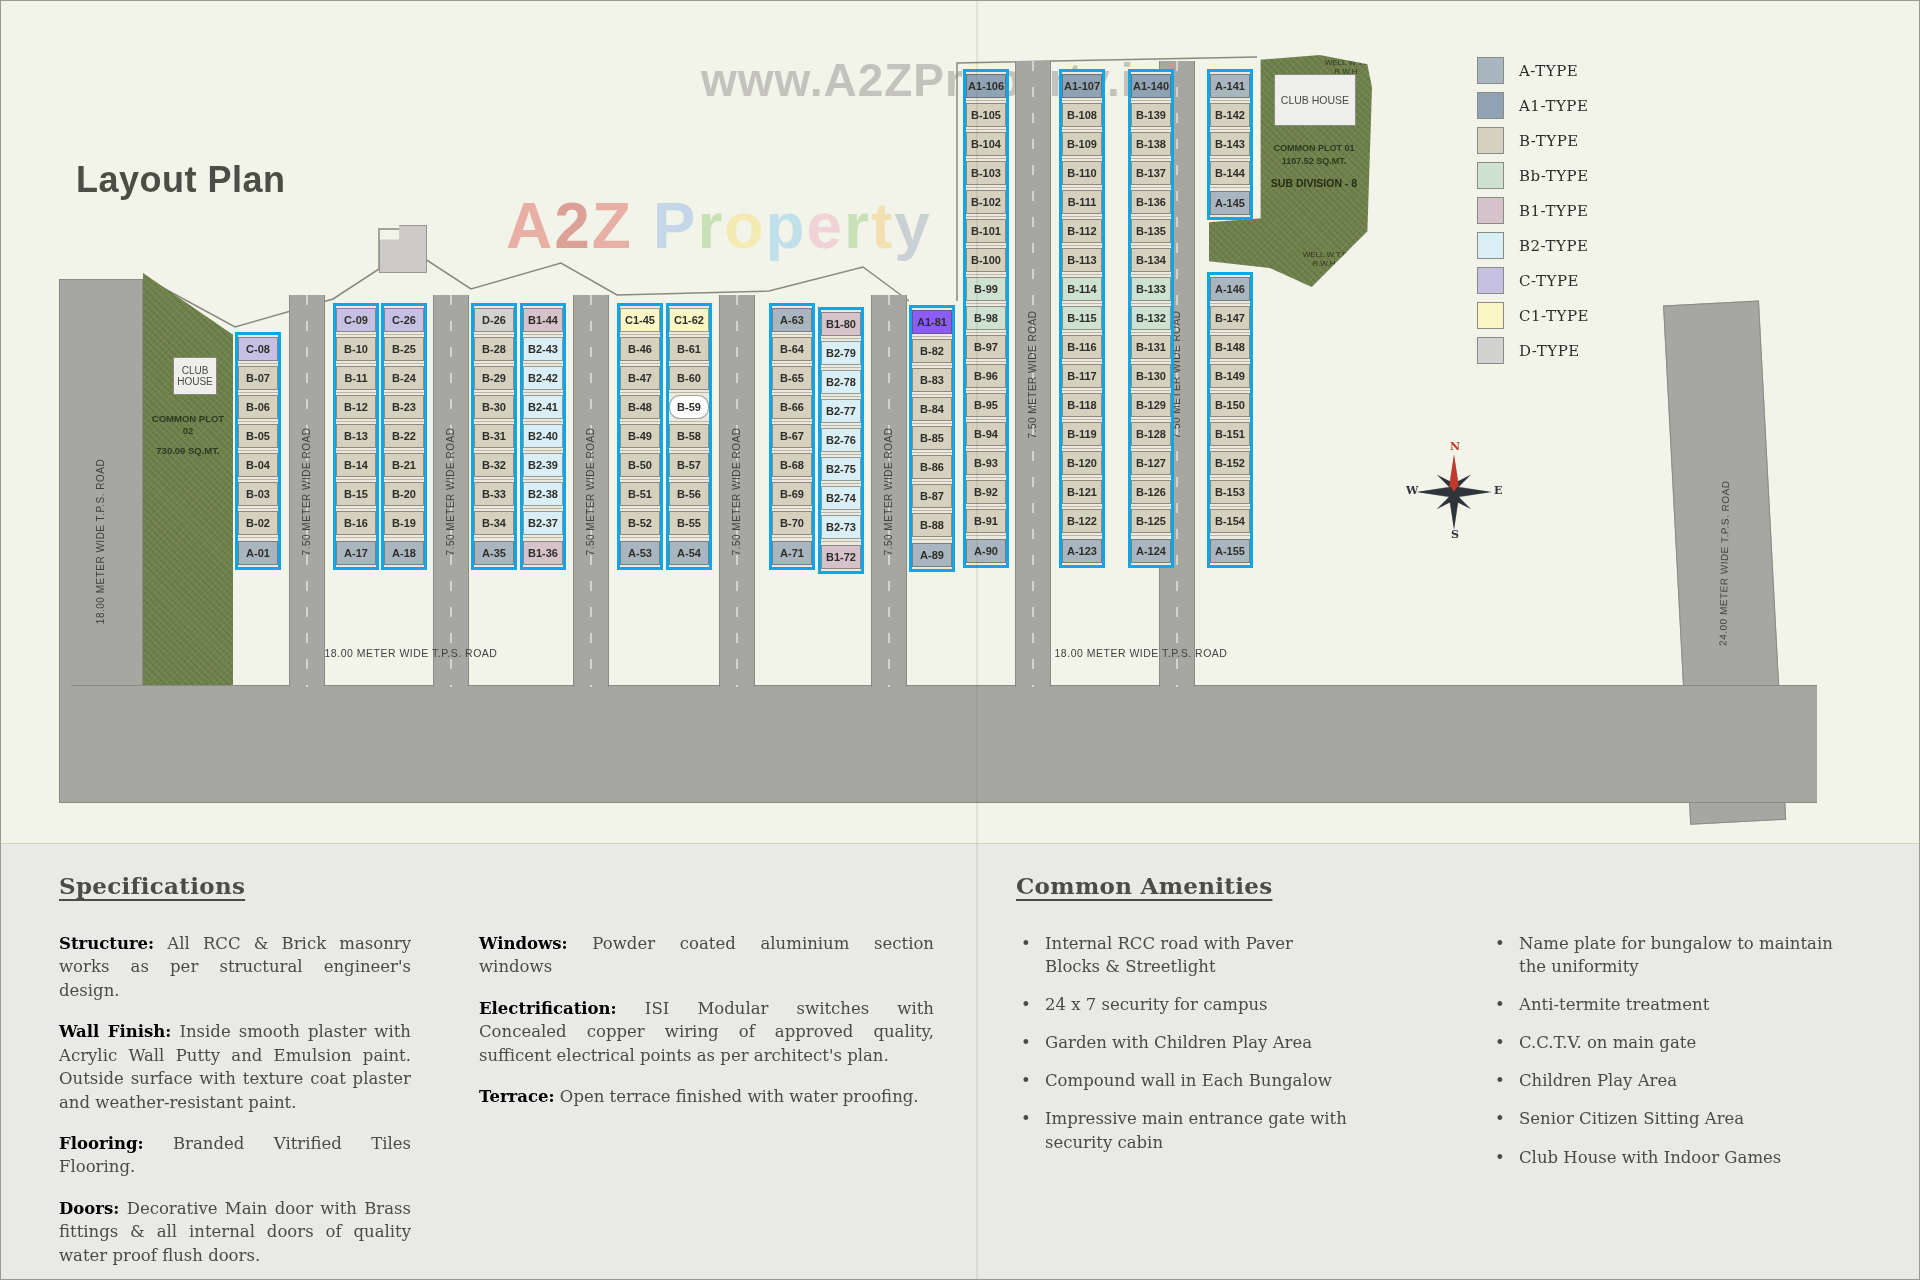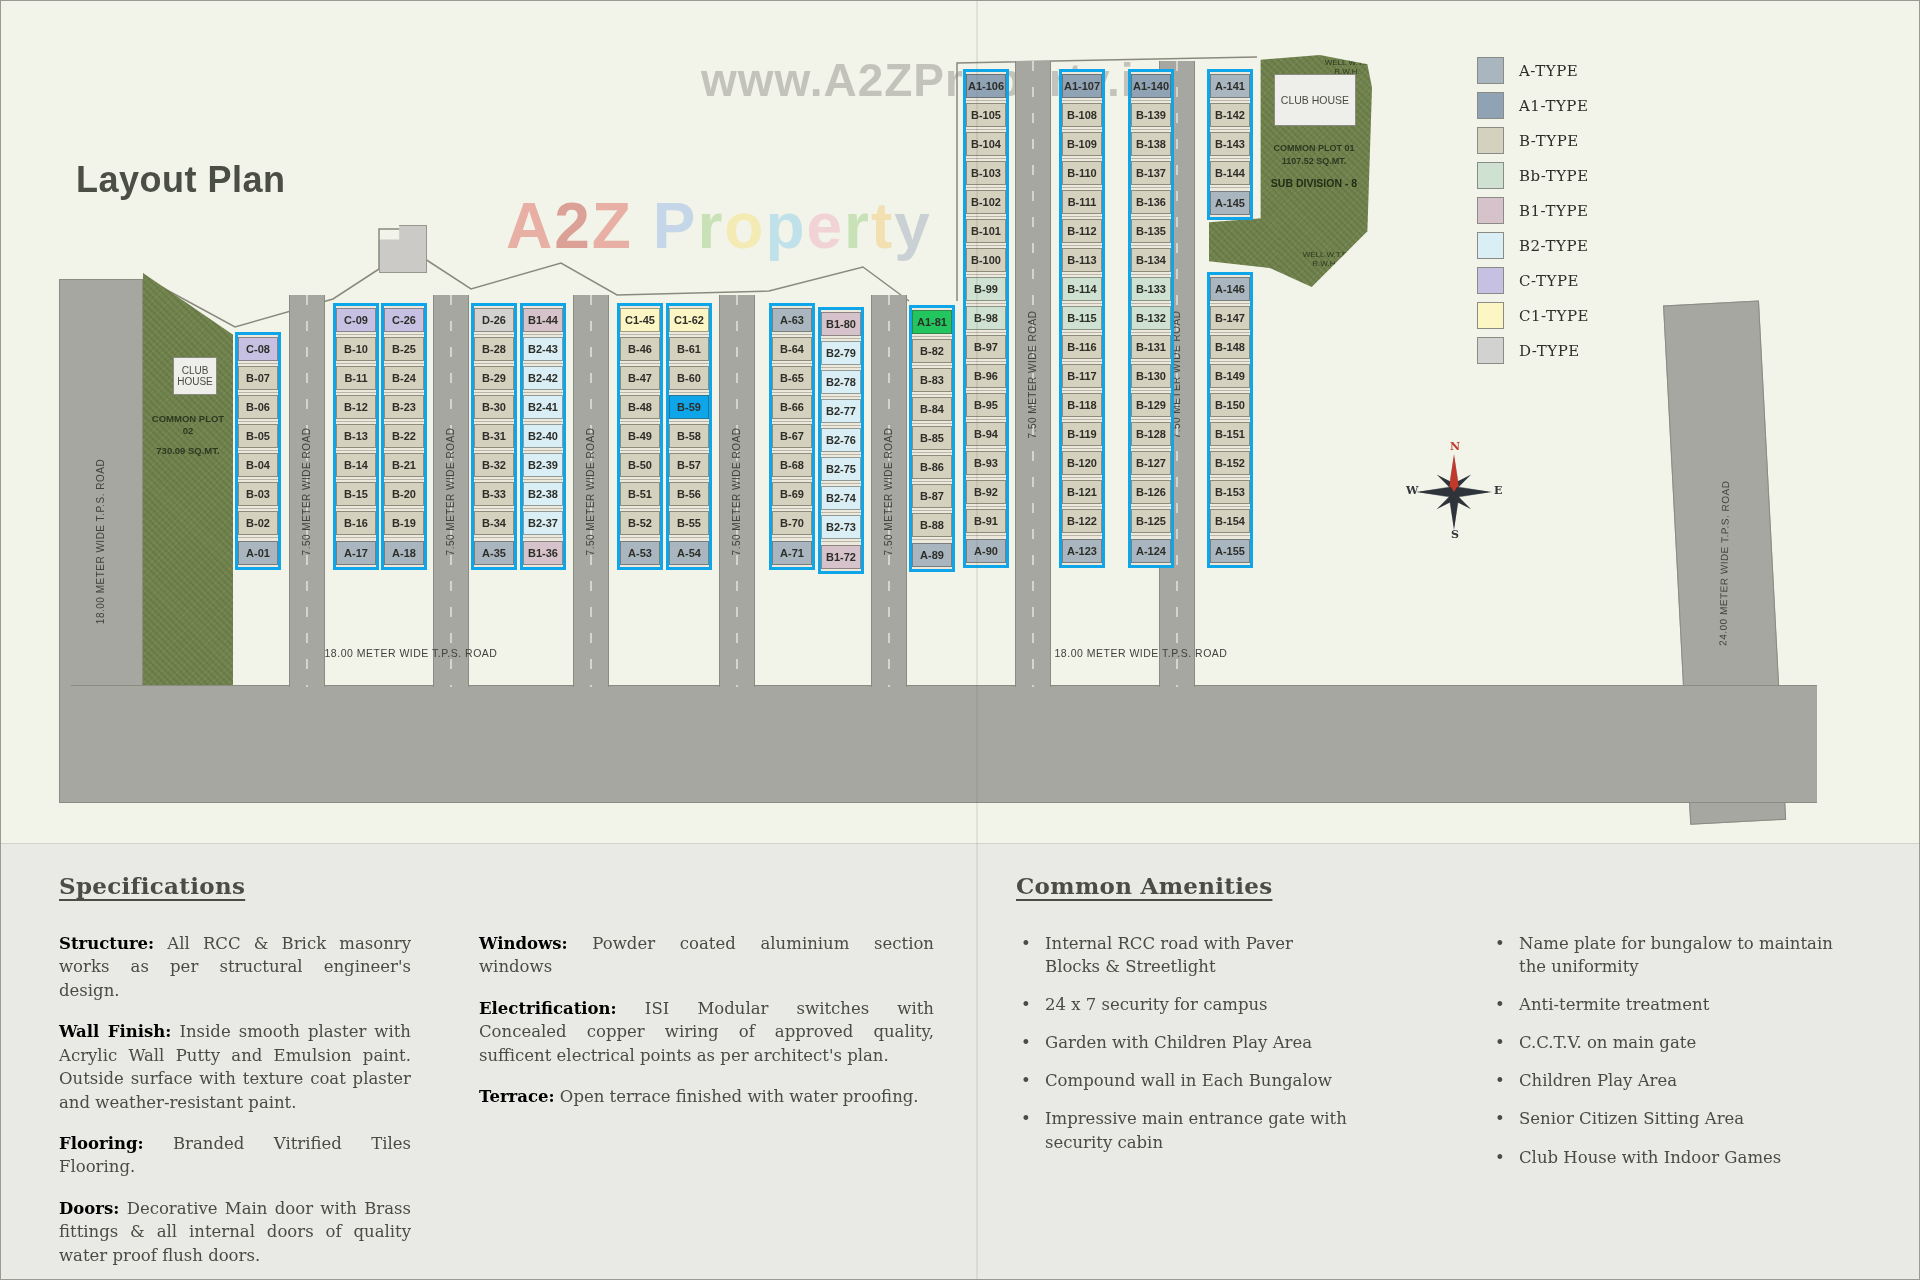--- a/index.html
+++ b/index.html
@@ -315,21 +315,21 @@
         <div class="plot-cell" style="height: 29px;">
           <div class="plot-chip" style="background: rgb(252, 246, 197);">C1-62</div>
         </div>
         <div class="plot-cell" style="height: 29px;">
           <div class="plot-chip" style="background: rgb(213, 209, 191);">B-61</div>
         </div>
         <div class="plot-cell" style="height: 29px;">
           <div class="plot-chip" style="background: rgb(213, 209, 191);">B-60</div>
         </div>
         <div class="plot-cell" style="height: 29px;">
-          <div class="plot-chip" style="background: #0ea5e9;">B-59</div>
+          <div class="plot-chip" style="background: #ffffff; border-radius: 11px;">B-59</div>
         </div>
         <div class="plot-cell" style="height: 29px;">
           <div class="plot-chip" style="background: rgb(213, 209, 191);">B-58</div>
         </div>
         <div class="plot-cell" style="height: 29px;">
           <div class="plot-chip" style="background: rgb(213, 209, 191);">B-57</div>
         </div>
         <div class="plot-cell" style="height: 29px;">
           <div class="plot-chip" style="background: rgb(213, 209, 191);">B-56</div>
         </div>
@@ -393,21 +393,21 @@
         </div>
         <div class="plot-cell" style="height: 29px;">
           <div class="plot-chip" style="background: rgb(218, 238, 245);">B2-73</div>
         </div>
         <div class="plot-cell" style="height: 29px;">
           <div class="plot-chip" style="background: rgb(214, 194, 202);">B1-72</div>
         </div>
       </div>
       <div class="plot-col" style="left: 908px; top: 304px; width: 46px;">
         <div class="plot-cell" style="height: 29px;">
-          <div class="plot-chip" style="background: #22c55e; text-align: right;">A1-81</div>
+          <div class="plot-chip" style="background: #8b5cf6; text-align: right;">A1-81</div>
         </div>
         <div class="plot-cell" style="height: 29px;">
           <div class="plot-chip" style="background: rgb(213, 209, 191);">B-82</div>
         </div>
         <div class="plot-cell" style="height: 29px;">
           <div class="plot-chip" style="background: rgb(213, 209, 191);">B-83</div>
         </div>
         <div class="plot-cell" style="height: 29px;">
           <div class="plot-chip" style="background: rgb(213, 209, 191);">B-84</div>
         </div>

